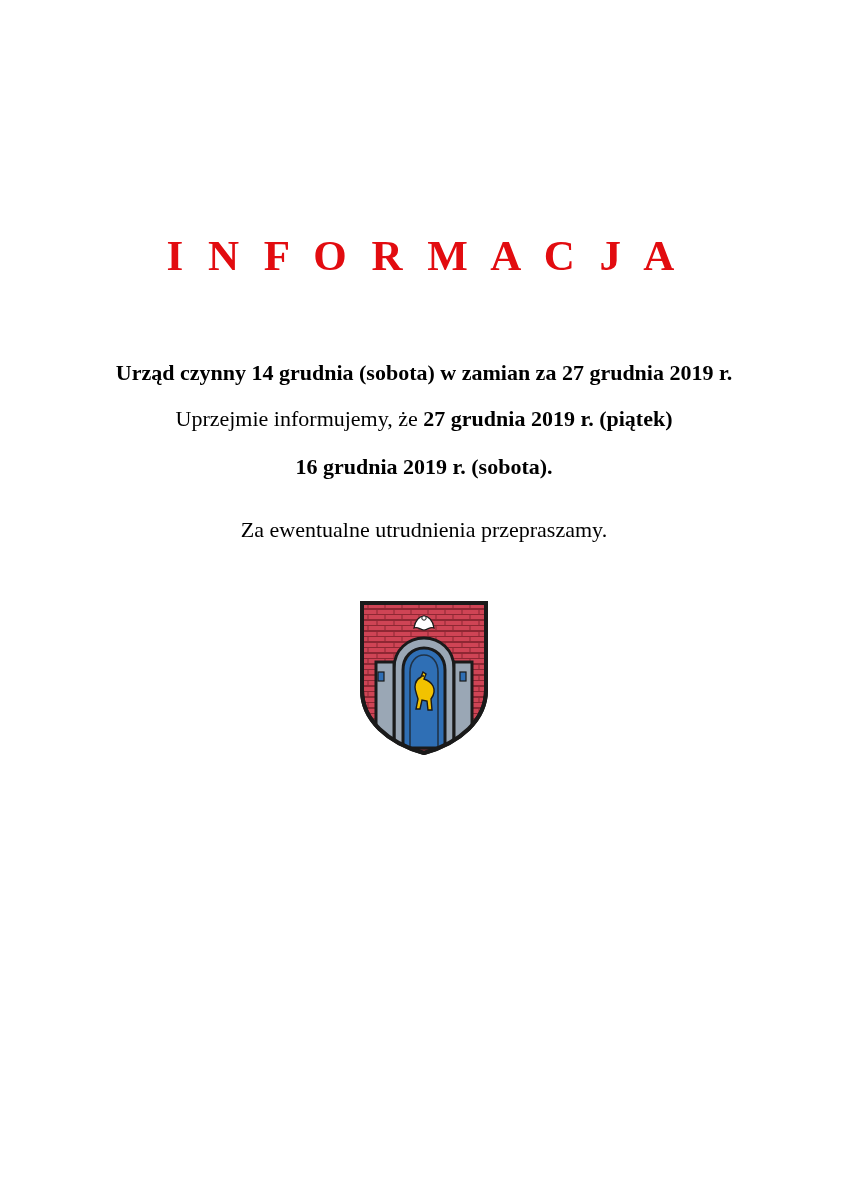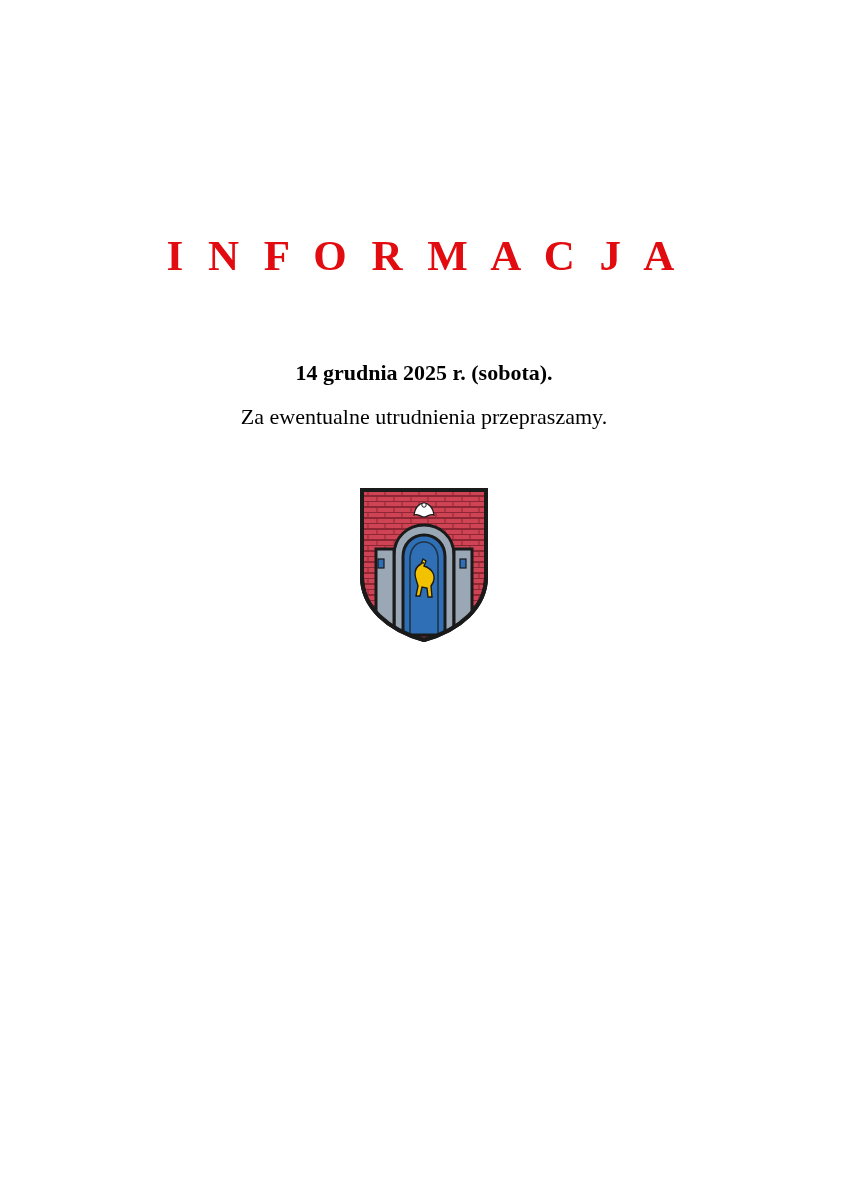--- a/index.html
+++ b/index.html
@@ -64,21 +64,21 @@
     margin-left: auto;
     margin-right: auto;
     margin-bottom: 14px;
   }
 
   .para.spaced {
     margin-top: 16px;
   }
 
   .para.apology {
-    margin-top: 12px;
+    margin-top: 32px;
     font-weight: normal;
   }
 
   .crest-wrap {
     margin-top: 52px;
     display: flex;
     justify-content: center;
   }
 
   svg.crest {
@@ -87,25 +87,27 @@
 </style>
 </head>
 <body>
 
 <div class="page">
 
   <h1 class="doc-title">I N F O R M A C J A</h1>
 
   <div class="body-block">
 
+    <p class="para lead">Urząd czynny 14 grudnia (sobota) w zamian za 27 grudnia 2019 r.</p>
+
+    <p class="para"><span>Uprzejmie informujemy, że </span><span class="b">27 grudnia 2019 r. (piątek)</span><span></span></p>
 
 
 
-
-    <p class="para bold spaced">14 grudnia 2025 r. (sobota).</p>
+    <p class="para bold spaced">16 grudnia 2019 r. (sobota).</p>
 
     <p class="para apology">Za ewentualne utrudnienia przepraszamy.</p>
   </div>
 
   <div class="crest-wrap">
     <svg class="crest" width="136" height="160" viewBox="0 0 136 160">
       <defs>
         <pattern id="bricks" width="17" height="11" patternUnits="userSpaceOnUse">
           <rect width="17" height="11" fill="#cf4455"></rect>
           <path d="M0 0.5 H17 M0 5.5 H17 M0 10.5 H17" stroke="#8e2733" stroke-width="1"></path>

